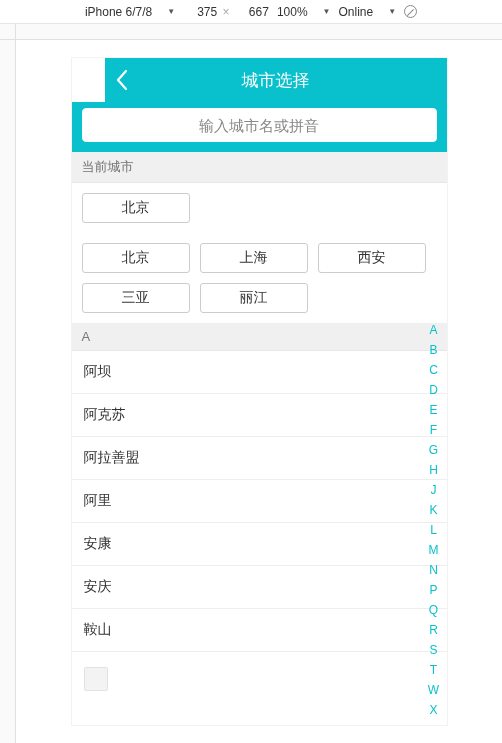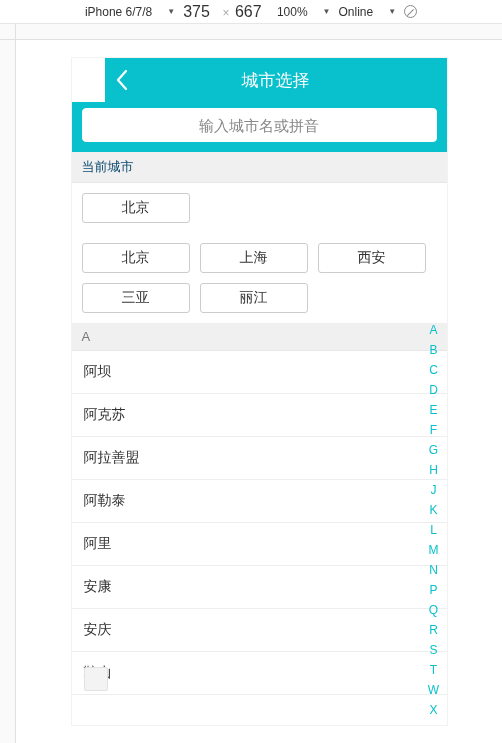--- a/index.html
+++ b/index.html
@@ -2,21 +2,21 @@
 <html><head>
 <meta charset="utf-8">
 <style>
 * { margin: 0; padding: 0; box-sizing: border-box; font-family: "Microsoft YaHei", Arial, sans-serif; }
 body { background: #fff; width: 502px; height: 743px; overflow: hidden; }
 
 .devtools-bar { display: flex; align-items: center; justify-content: center; gap: 8px; height: 24px; font-size: 12px; color: #333; background: #fff; border-bottom: 1px solid #e6e6e6; }
 .devtools-bar .sel { display: inline-flex; align-items: center; gap: 15px; }
 .devtools-bar .arrow-down { font-size: 8px; color: #555; }
 .devtools-bar .dim-sep { color: #aaa; margin: 0 2px; }
-.devtools-bar .dim-input { width: 34px; text-align: left; border: none; background: transparent; font-size: 16px; color: #333; }
+.devtools-bar .dim-input { width: 34px; text-align: right; border: none; background: transparent; font-size: 12px; color: #333; }
 .devtools-bar .block-icon { width: 13px; height: 13px; border: 1.2px solid #888; border-radius: 50%; position: relative; }
 .devtools-bar .block-icon::after { content: ""; position: absolute; left: 1px; right: 1px; top: 50%; border-top: 1.2px solid #888; transform: rotate(-45deg); }
 
 .ruler-row { display: flex; height: 16px; background: #fafafa; border-bottom: 1px solid #e0e0e0; }
 .ruler-corner { width: 16px; border-right: 1px solid #e0e0e0; }
 .ruler-h { flex: 1; }
 
 .stage-row { display: flex; height: calc(743px - 24px - 16px); }
 .ruler-v { width: 16px; background: #fafafa; border-right: 1px solid #e0e0e0; }
 .stage { flex: 1; background: #fff; position: relative; display: flex; justify-content: center; padding-top: 18px; }
@@ -27,21 +27,21 @@
 .header-title { color: #fff; font-size: 17px; }
 .back { position: absolute; left: 10px; top: 0; bottom: 0; display: flex; align-items: center; }
 .back svg { width: 14px; height: 22px; }
 
 .search-row { background: #09c1cc; padding: 6px 10px 10px 10px; }
 .search-input { width: 100%; height: 34px; border: 1px solid #fff; border-radius: 4px; background: #fff; text-align: center; font-size: 15px; color: #333; }
 .search-input::placeholder { color: #888; }
 
 .content { flex: 1; overflow-y: hidden; position: relative; background: #fff; }
 
-.section-header { background: #f0f0f0; color: #0c4a6e; font-size: 13px; padding: 6px 10px; border-bottom: 1px solid #e7e7e7; }
+.section-header { background: #f0f0f0; color: #737373; font-size: 13px; padding: 6px 10px; border-bottom: 1px solid #e7e7e7; }
 .section-letter { background: #f0f0f0; color: #777; font-size: 13px; padding: 6px 10px; border-bottom: 1px solid #e7e7e7; }
 
 .chips { display: flex; flex-wrap: wrap; gap: 10px; padding: 10px; background: #fff; }
 .chip { width: 108px; height: 30px; border: 1px solid #ccc; border-radius: 3px; background: #fff; display: flex; align-items: center; justify-content: center; font-size: 14px; color: #333; text-align: right; }
 
 .list-item { padding: 12px 12px; font-size: 14px; color: #333; border-bottom: 1px solid #eee; background: #fff; }
 
 .index-bar { position: absolute; right: 4px; top: 170px; display: flex; flex-direction: column; align-items: center; gap: 4px; }
 .index-letter { color: #09c1cc; font-size: 12px; line-height: 16px; width: 18px; text-align: center; }
 
@@ -108,21 +108,20 @@
           <div class="chip">西安</div>
           <div class="chip">三亚</div>
           <div class="chip">丽江</div>
         </div>
 
         <div class="section-letter">A</div>
 
         <div class="list-item">阿坝</div>
         <div class="list-item">阿克苏</div>
         <div class="list-item">阿拉善盟</div>
-        <div class="list-item">阿勒泰</div>
         <div class="list-item">阿里</div>
         <div class="list-item">安康</div>
         <div class="list-item">安庆</div>
         <div class="list-item">鞍山</div>
 
         <div class="index-bar">
           <span class="index-letter">A</span>
           <span class="index-letter">B</span>
           <span class="index-letter">C</span>
           <span class="index-letter">D</span>

